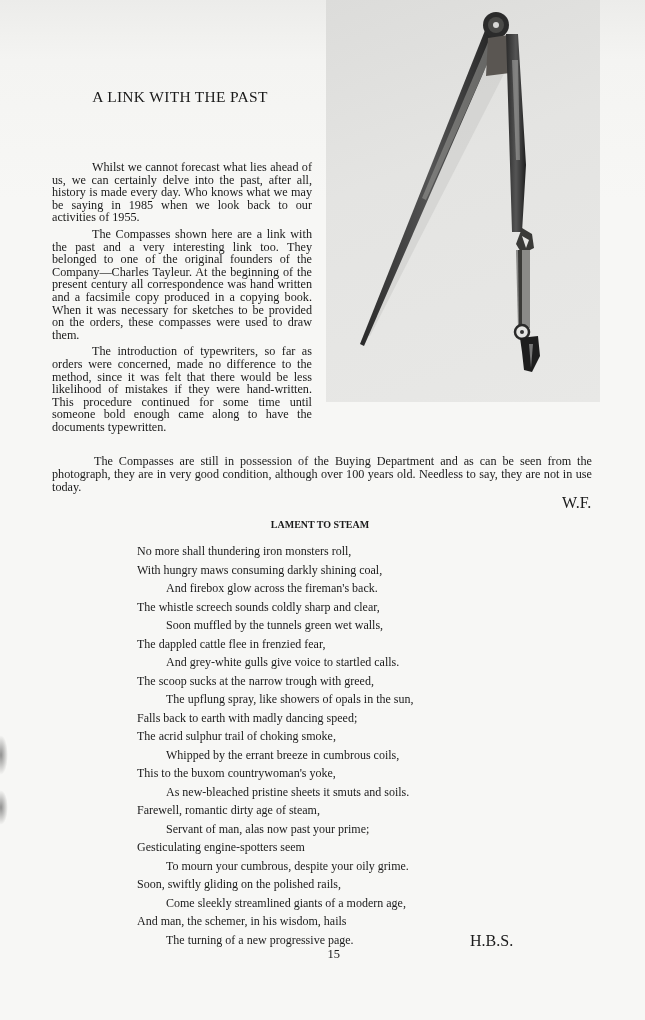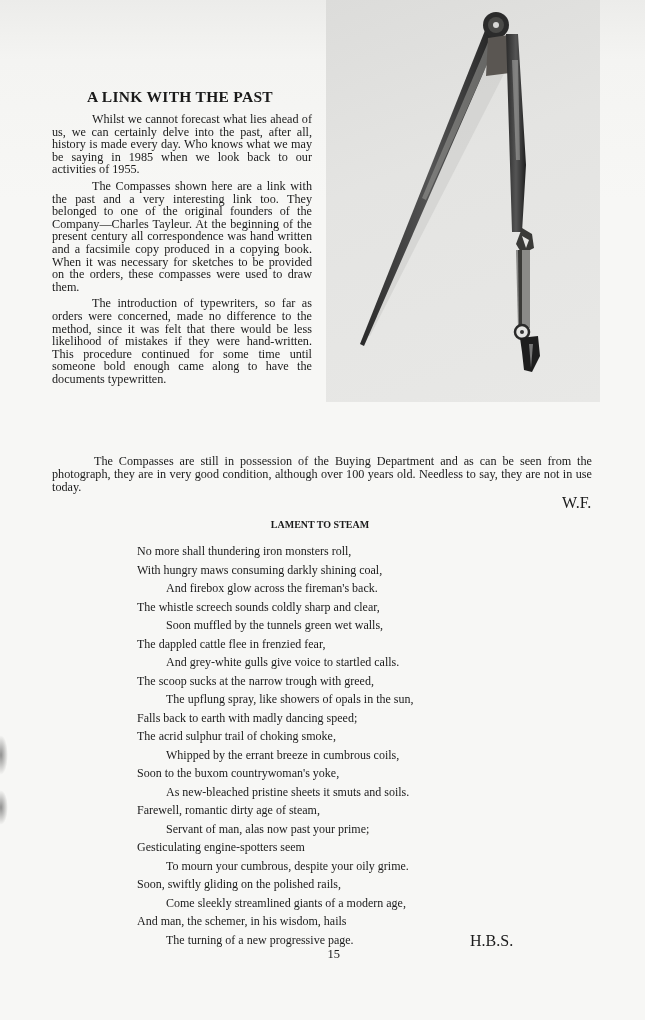--- a/index.html
+++ b/index.html
@@ -21,25 +21,25 @@
       background: radial-gradient(ellipse at center, rgba(60,60,60,0.55), rgba(60,60,60,0) 70%);
     }
     .photo {
       position: absolute; left: 326px; top: 0; width: 274px; height: 402px;
       background: linear-gradient(160deg, #dcdcda 0%, #e4e4e2 40%, #e8e8e6 100%);
       overflow: hidden;
     }
     .photo svg { position: absolute; left: 0; top: 0; }
     .title {
       position: absolute; left: 40px; top: 88px; width: 280px;
-      text-align: center; font-weight: bold; font-size: 15.5px; letter-spacing: 0.3px;
+      text-align: center; font-weight: normal; font-size: 15.5px; letter-spacing: 0.3px;
     }
     .col {
       position: absolute; left: 52px; width: 260px;
-      font-size: 12.2px; line-height: 12.6px; text-align: justify;
+      font-size: 12.2px; line-height: 12.6px; text-align: justify; margin-top: 48px;
     }
     .col p { text-indent: 40px; margin-bottom: 4px; }
     .full {
       position: absolute; left: 52px; top: 455px; width: 540px;
       font-size: 12.2px; line-height: 13px; text-align: justify;
     }
     .full p { text-indent: 42px; }
     .sig {
       position: absolute; font-size: 16px;
     }
@@ -123,21 +123,21 @@
     <span class="line indent">And firebox glow across the fireman's back.</span>
     <span class="line">The whistle screech sounds coldly sharp and clear,</span>
     <span class="line indent">Soon muffled by the tunnels green wet walls,</span>
     <span class="line">The dappled cattle flee in frenzied fear,</span>
     <span class="line indent">And grey-white gulls give voice to startled calls.</span>
     <span class="line">The scoop sucks at the narrow trough with greed,</span>
     <span class="line indent">The upflung spray, like showers of opals in the sun,</span>
     <span class="line">Falls back to earth with madly dancing speed;</span>
     <span class="line">The acrid sulphur trail of choking smoke,</span>
     <span class="line indent">Whipped by the errant breeze in cumbrous coils,</span>
-    <span class="line">Soon to the buxom countrywoman's yoke,</span>
+    <span class="line">This to the buxom countrywoman's yoke,</span>
     <span class="line indent">As new-bleached pristine sheets it smuts and soils.</span>
     <span class="line">Farewell, romantic dirty age of steam,</span>
     <span class="line indent">Servant of man, alas now past your prime;</span>
     <span class="line">Gesticulating engine-spotters seem</span>
     <span class="line indent">To mourn your cumbrous, despite your oily grime.</span>
     <span class="line">Soon, swiftly gliding on the polished rails,</span>
     <span class="line indent">Come sleekly streamlined giants of a modern age,</span>
     <span class="line">And man, the schemer, in his wisdom, hails</span>
     <span class="line indent">The turning of a new progressive page.</span>
   </div>

